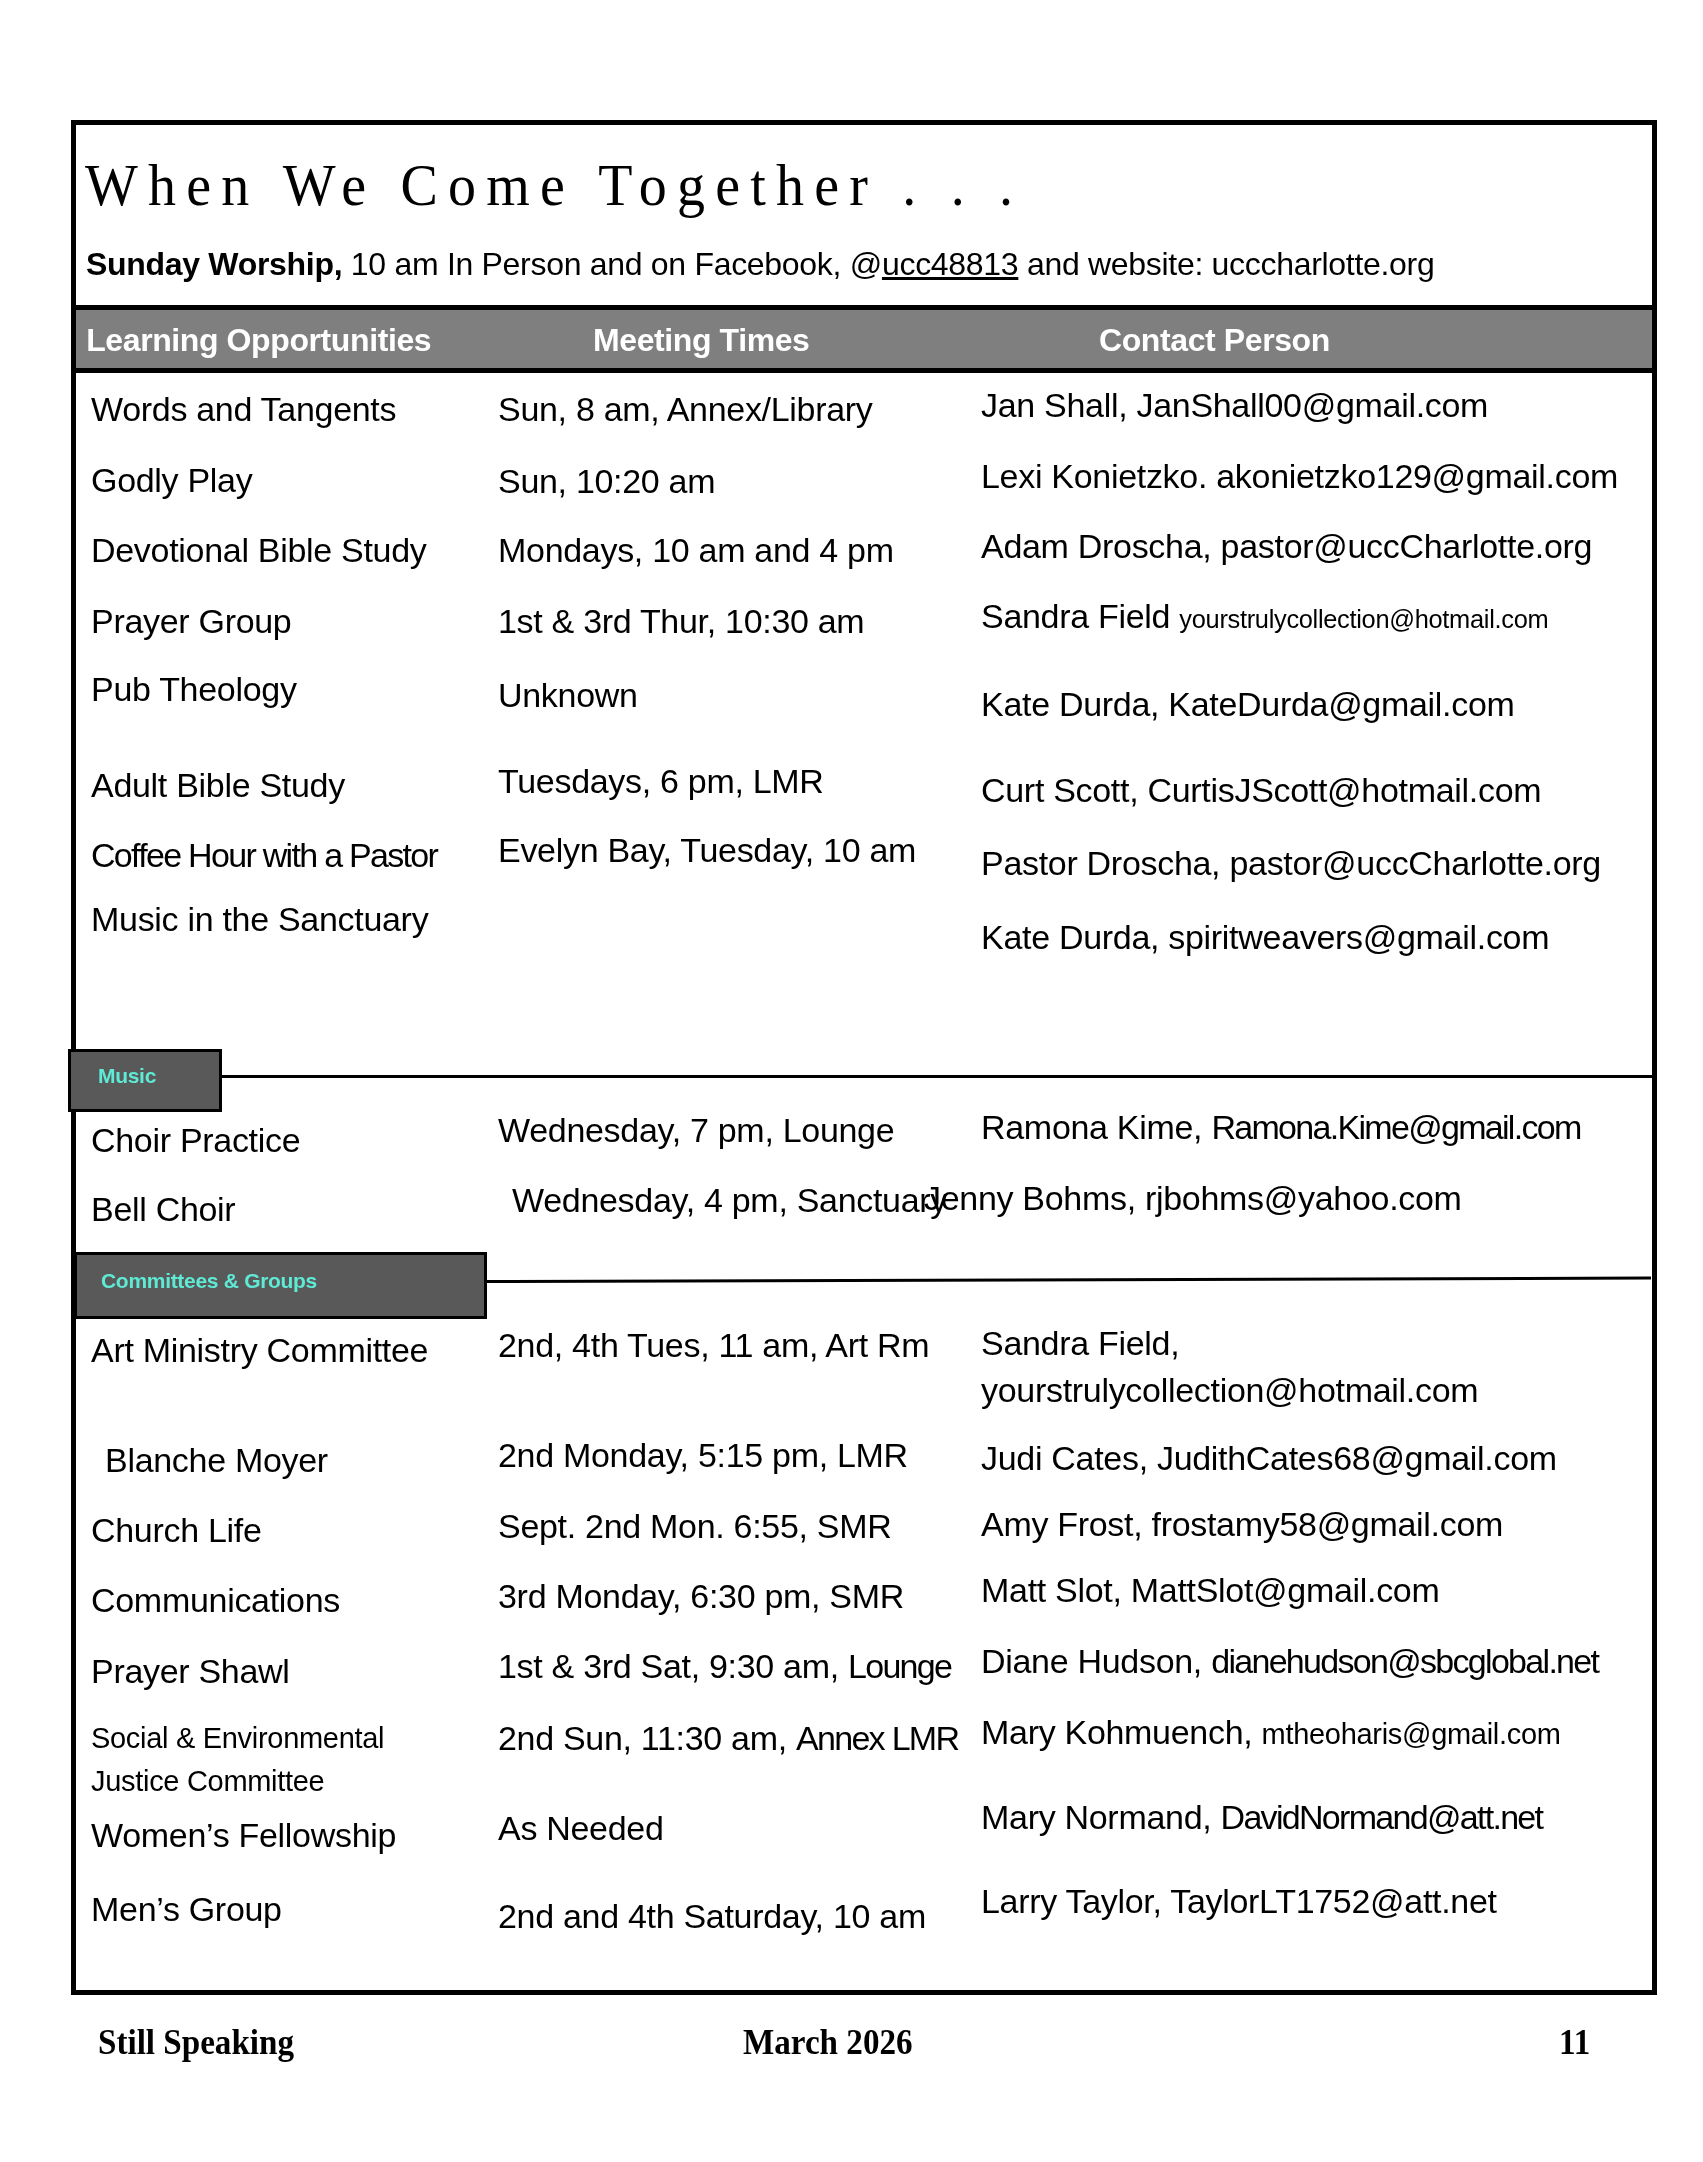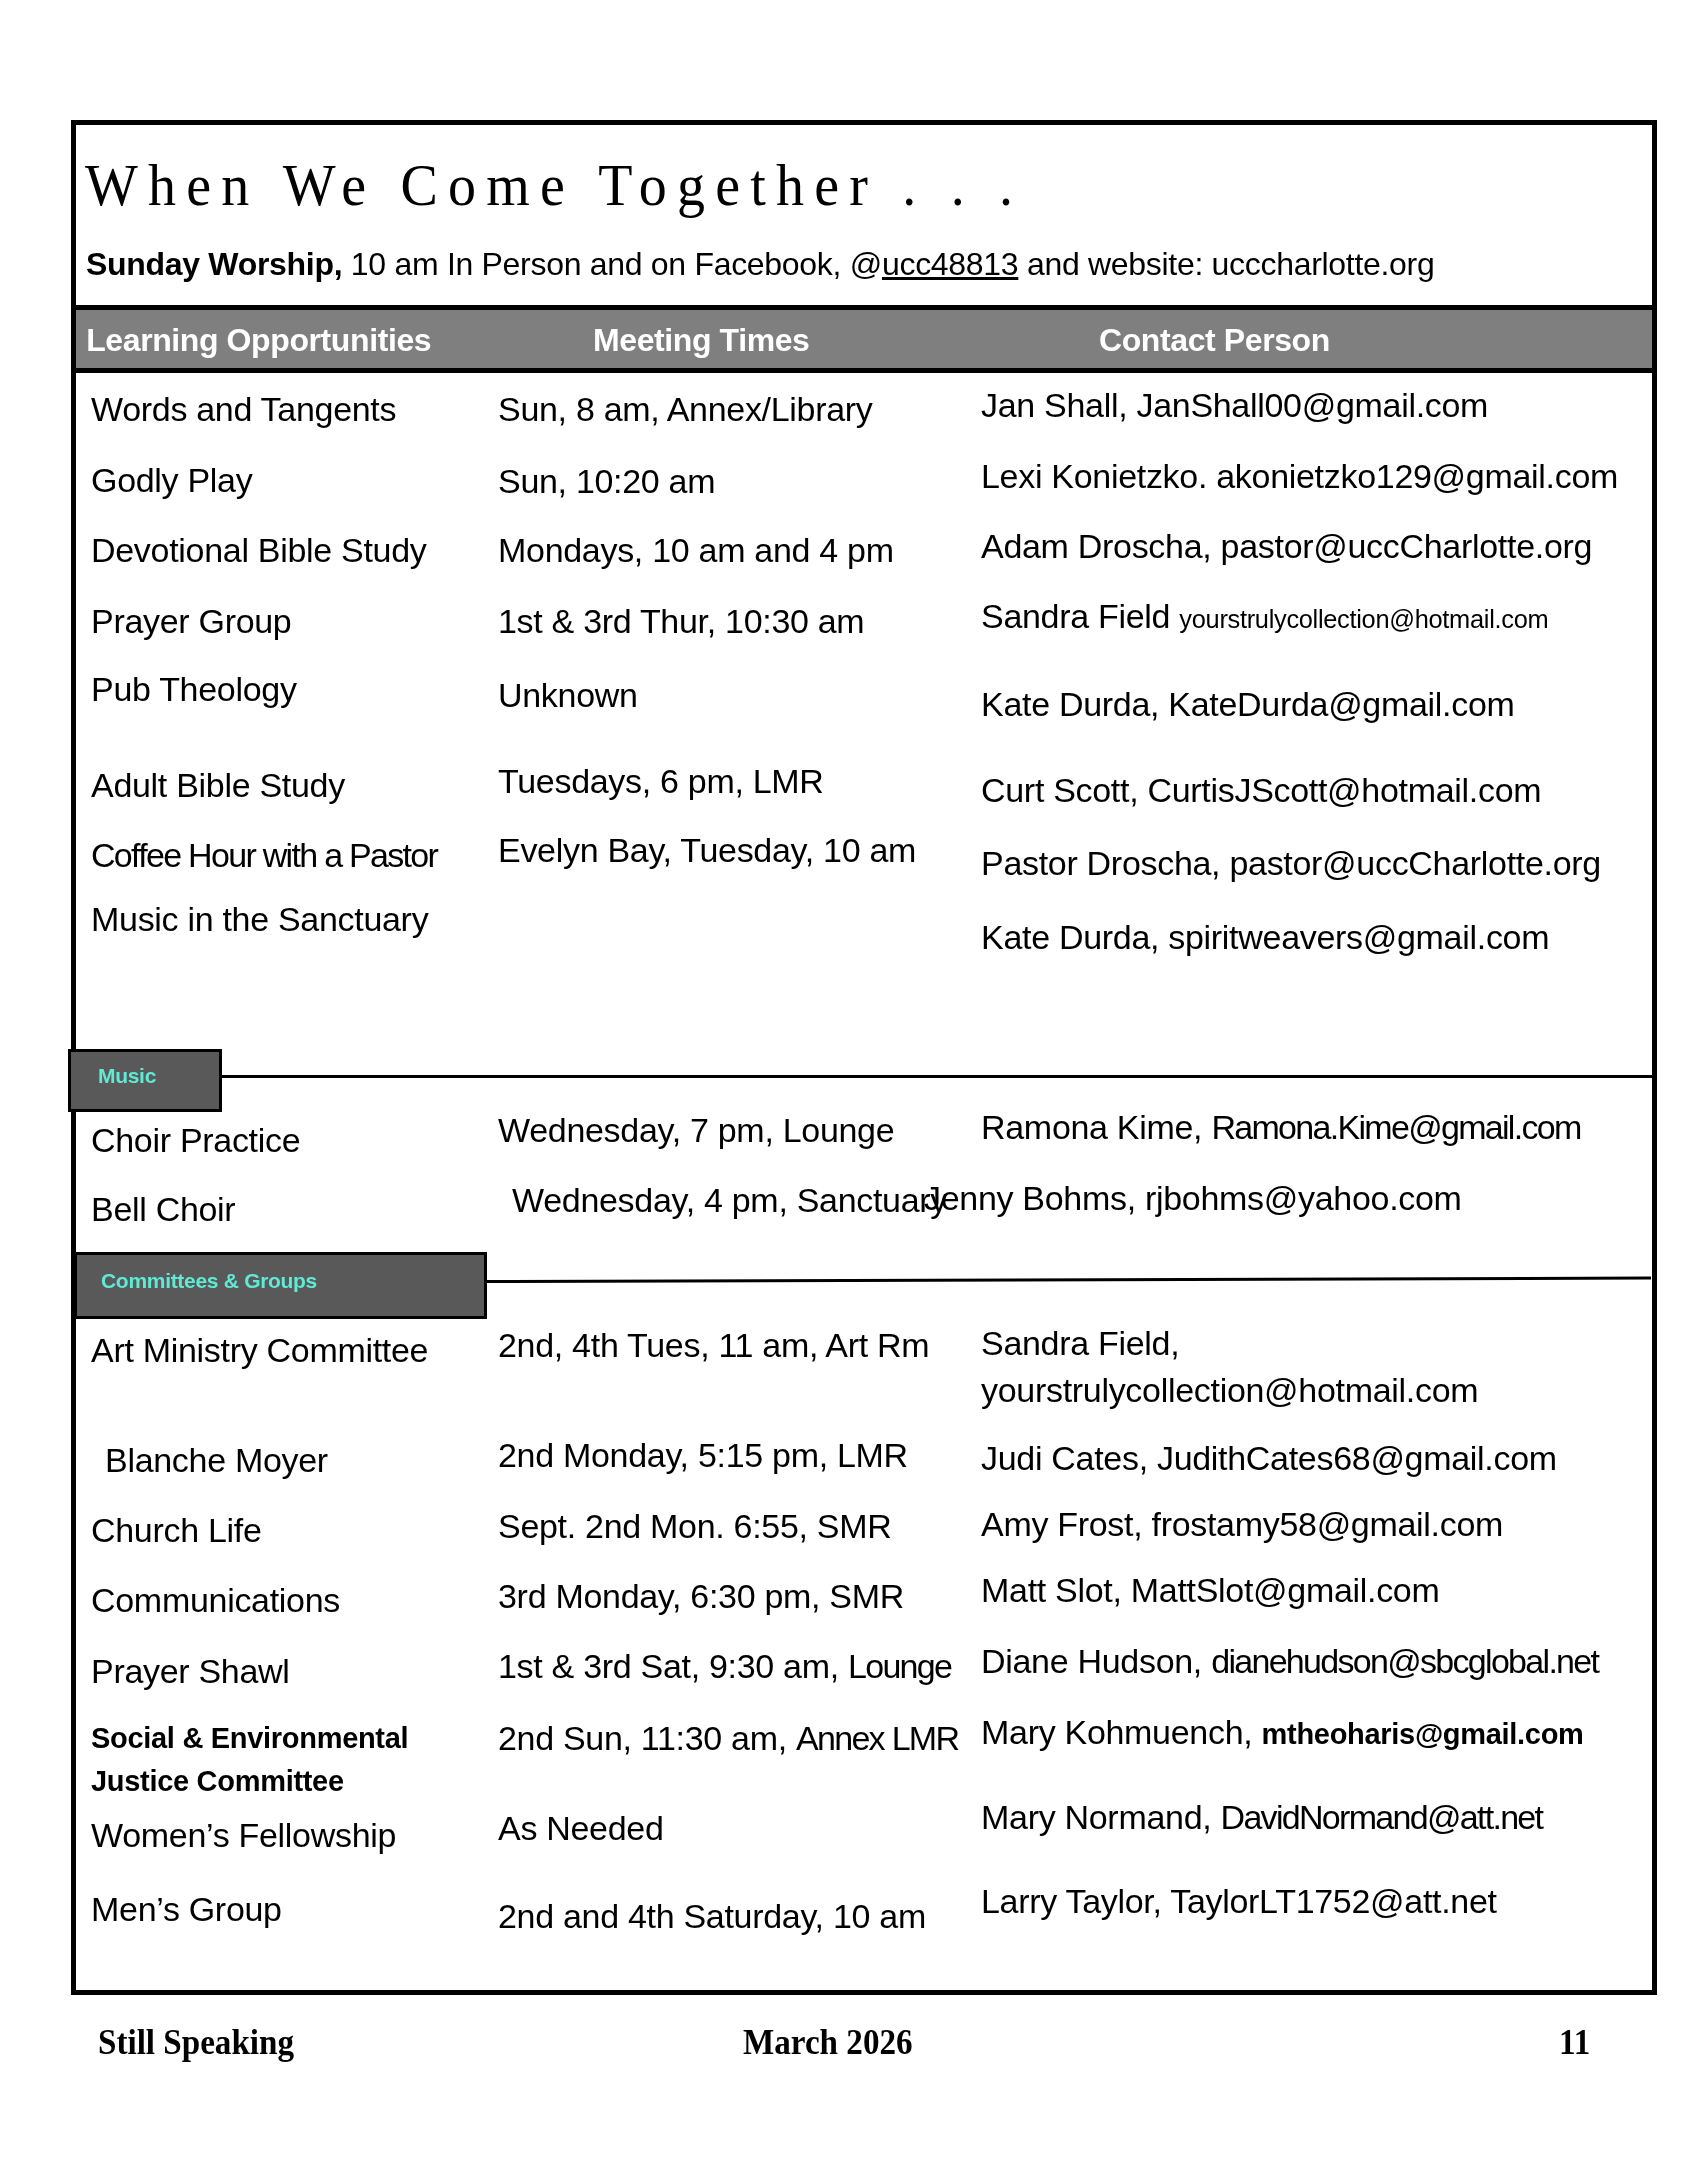--- a/index.html
+++ b/index.html
@@ -9,21 +9,21 @@
            box-sizing: border-box; border: 5.1px solid #000; }
   .title { position: absolute; left: 85px; top: 151px; font-family: "Liberation Serif", "DejaVu Serif", serif;
            font-size: 56px; letter-spacing: 10.2px; white-space: nowrap; transform: scaleY(1.05); transform-origin: left top; }
   .worship { position: absolute; left: 86px; top: 246px; font-size: 32px; white-space: nowrap; letter-spacing: -0.3px; }
   .worship b { font-weight: bold; }
   .worship u { text-decoration: underline; }
   .hdr { position: absolute; left: 71px; top: 305px; width: 1586px; height: 68px; box-sizing: border-box;
          background: #7f7f7f; border: 5.1px solid #000; }
   .hdr span { position: absolute; top: 12px; color: #fff; font-weight: bold; font-size: 32px; white-space: nowrap; letter-spacing: -0.4px; }
   .cell { position: absolute; font-size: 34px; white-space: nowrap; line-height: 1; letter-spacing: -0.3px; }
-  .small { font-size: 29px; font-weight: bold; }
+  .small { font-size: 29px; }
   .xsmall { font-size: 25.4px; }
   .narrow { letter-spacing: -1.7px; }
   .tab { position: absolute; box-sizing: border-box; background: #595959; border: 3.4px solid #000; color: #5eead4;
          font-weight: bold; font-size: 21px; white-space: nowrap; letter-spacing: -0.3px; }
   .hline { position: absolute; height: 3.4px; background: #000; }
   .footer { position: absolute; top: 2021px; font-family: "Liberation Serif", "DejaVu Serif", serif; font-weight: bold;
             font-size: 36px; white-space: nowrap; transform: scaleX(0.92); transform-origin: left top; }
 </style>
 </head>
 <body>

